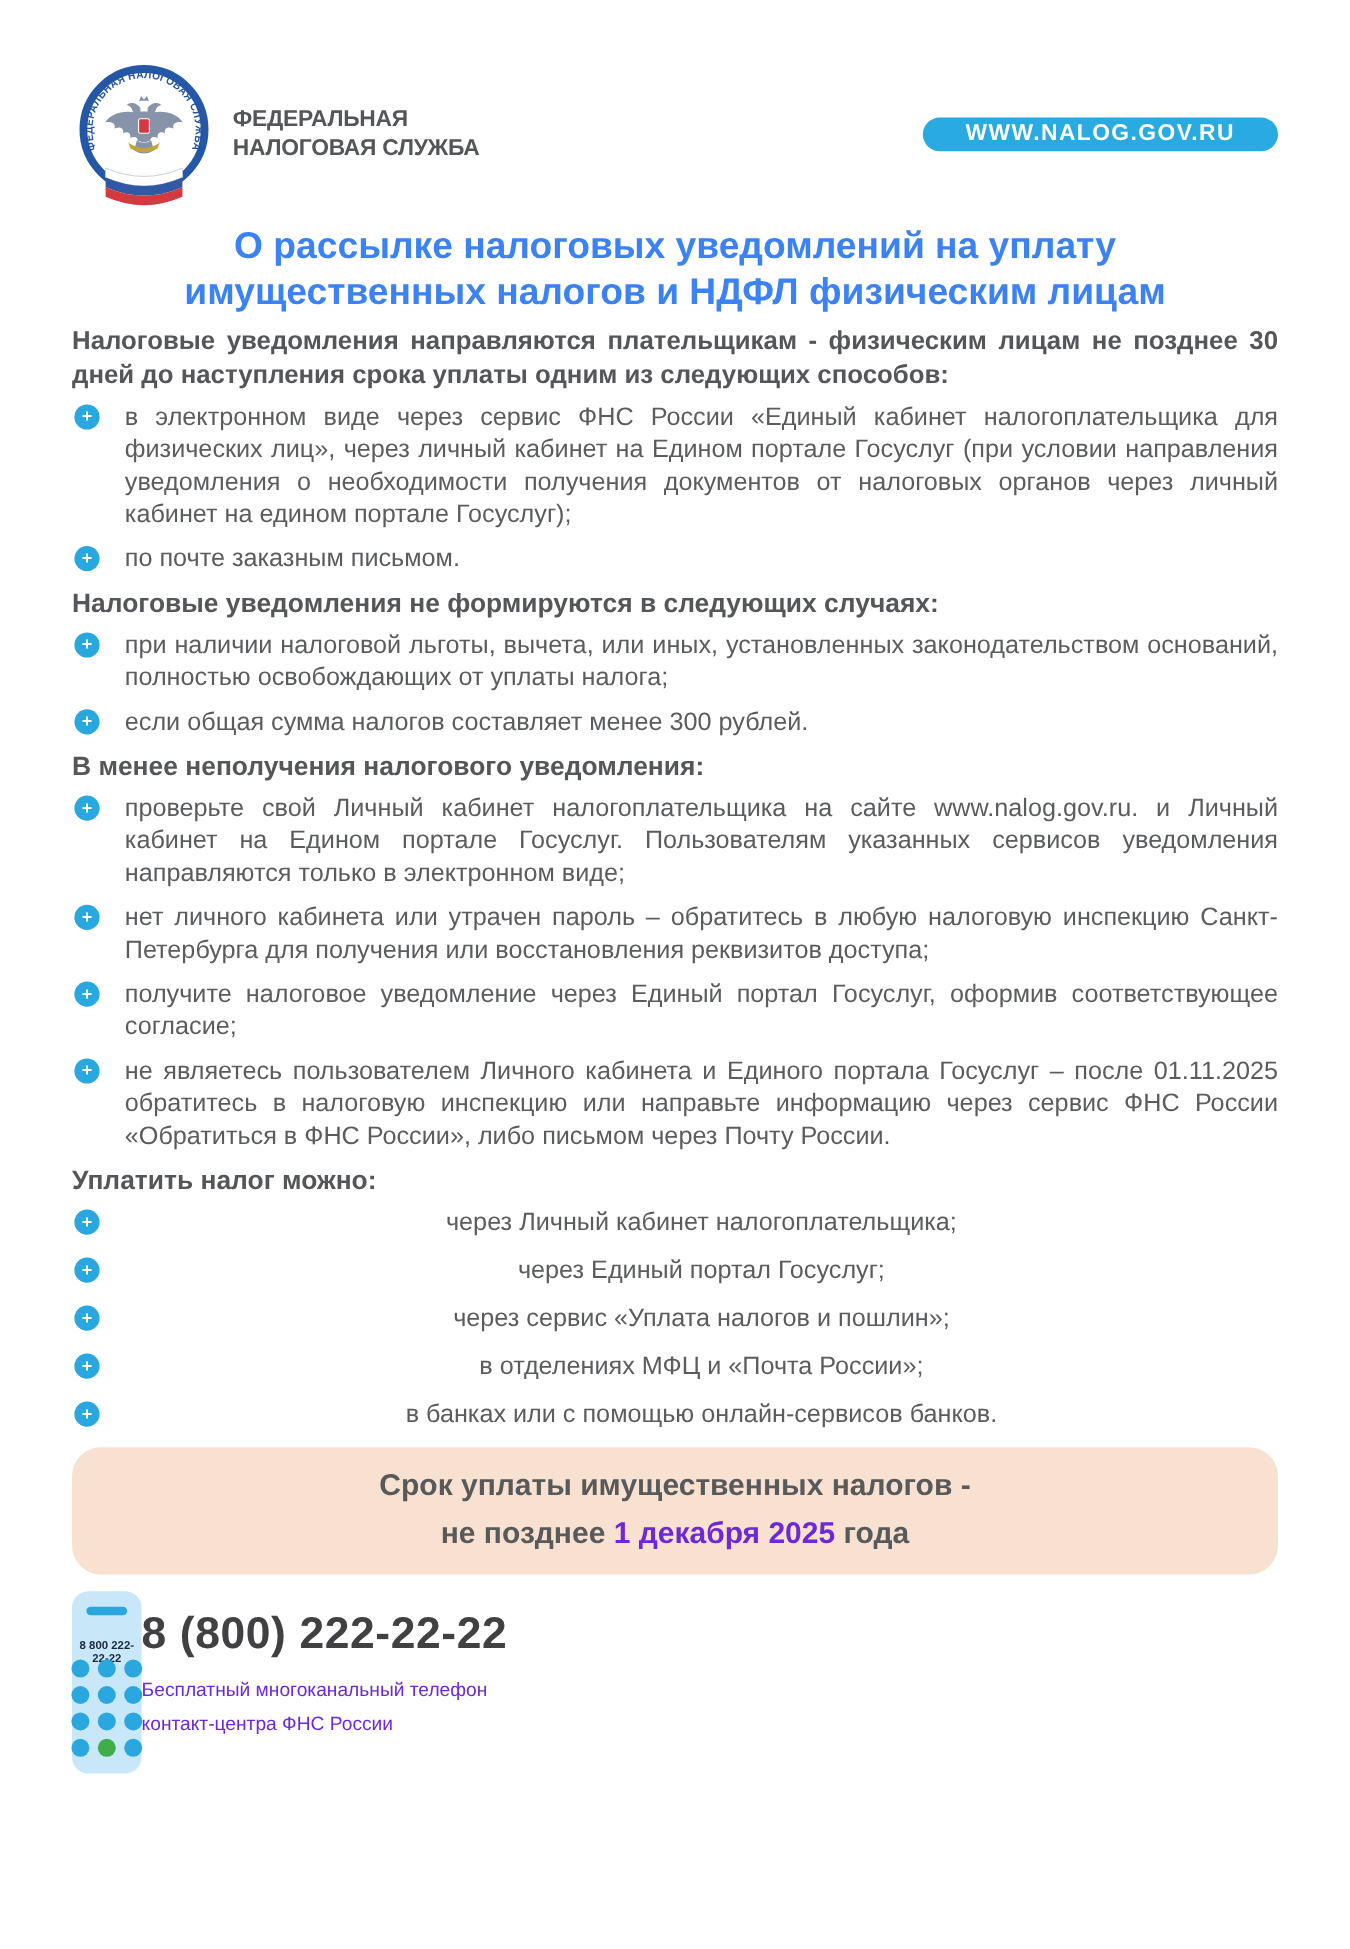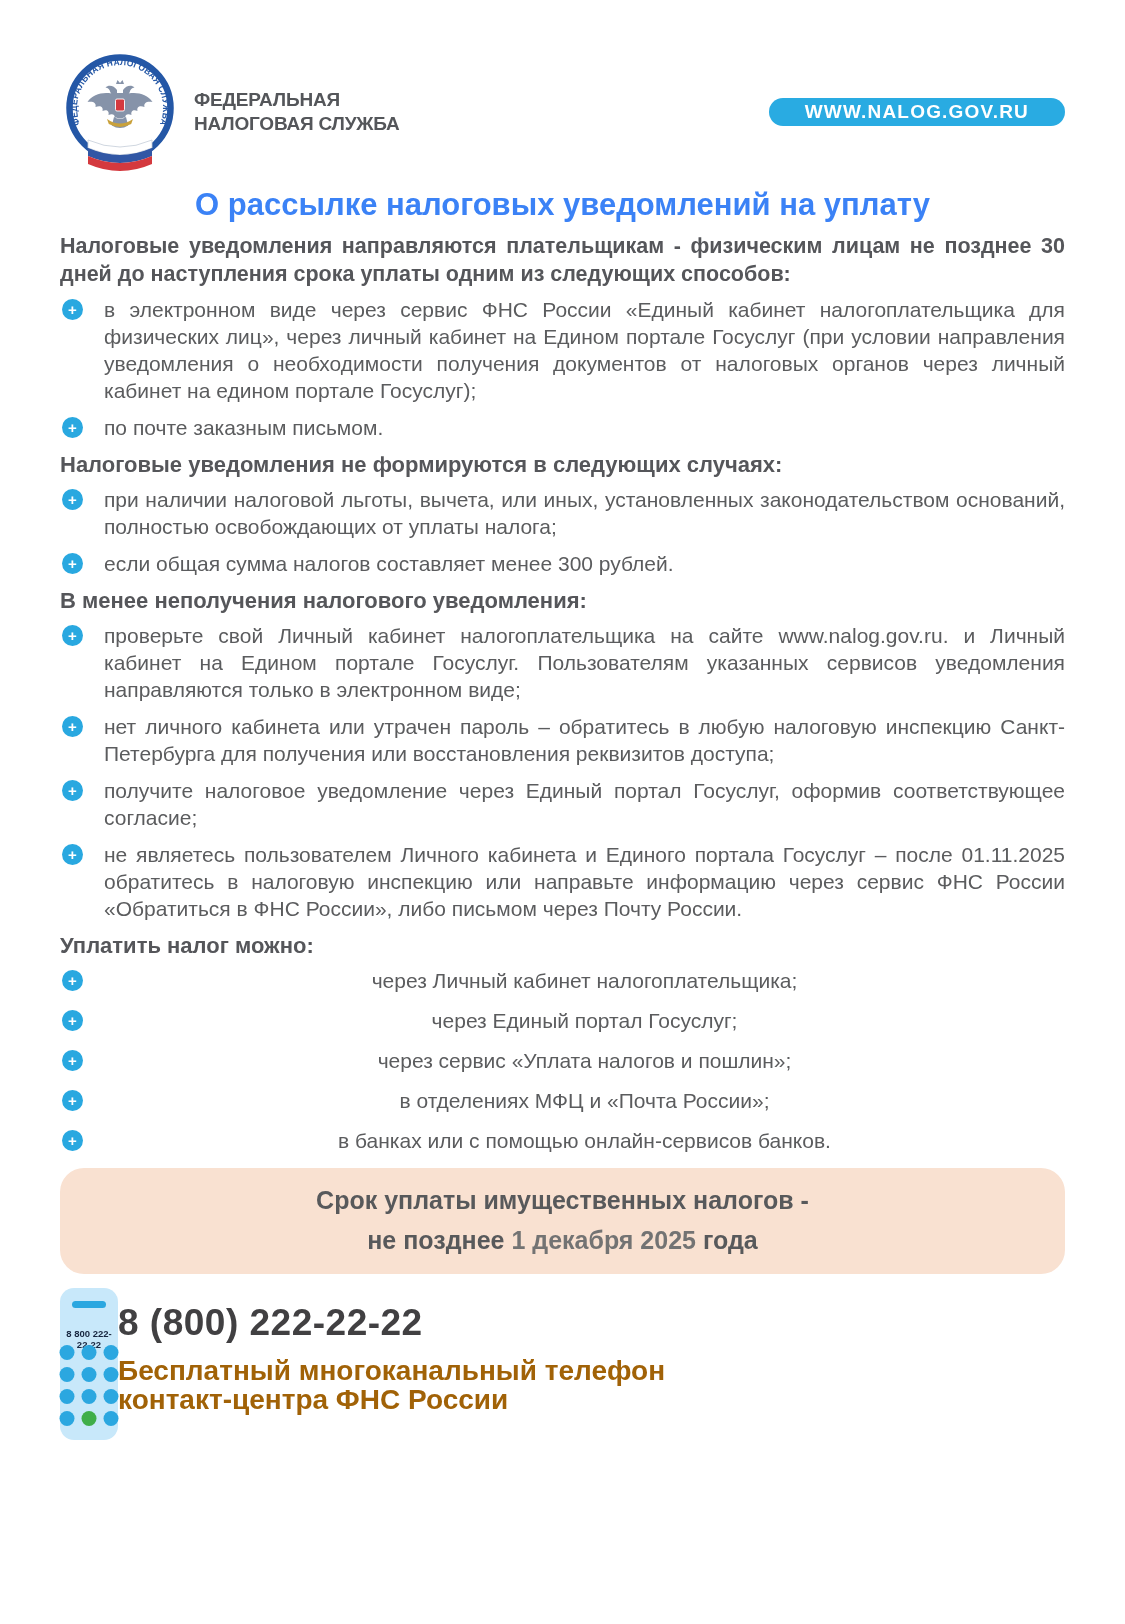--- a/index.html
+++ b/index.html
@@ -33,37 +33,37 @@
            align-items:center; justify-content:center; margin:3px 0 0 2px; line-height:1; }
   .btext { margin-left:21px; flex:1; font-size:21px; line-height:27px;
            text-align:justify; color:#5b5c5e; }
   .blist.spaced .bitem { margin-bottom:13px; }
   .blist.spaced .btext { text-align:center; }
 
   
   .deadline { margin:14px 60px 0; background:#f9e1d1; border-radius:24px;
               padding:12px 44px 14px; text-align:center; font-size:25px;
               font-weight:bold; color:#58595b; line-height:40px; }
-  .deadline .red { color:#737373; }
+  .deadline .red { color:#6d28d9; }
 
   
   .footer { margin:14px 60px 0; display:flex; align-items:flex-start; }
   .phone-icon { width:58px; height:152px; background:#c8e8fa; border-radius:14px;
                 position:relative; flex:0 0 auto; }
   .speaker { position:absolute; top:13px; left:50%; transform:translateX(-50%);
              width:34px; height:7px; border-radius:4px; background:#2ba7e0; }
   .mini-num { position:absolute; top:40px; width:100%; text-align:center;
               font-size:9.5px; font-weight:bold; color:#17263f; }
   .keypad { position:absolute; left:50%; transform:translateX(-50%); bottom:14px;
             display:grid; grid-template-columns:repeat(3,15px); gap:7px; }
   .key { width:15px; height:15px; border-radius:50%; background:#2ba7e0; }
   .key.green { background:#3fae49; }
   .phone-info { padding-top:14px; }
   .phone-num { font-size:37px; font-weight:bold; color:#414042; letter-spacing:0.5px; }
-  .phone-cap { margin-top:12px; font-size:28px; line-height:29px; color:#a16207;font-weight:bold; }
+  .phone-cap { margin-top:12px; font-size:16px; line-height:29px; color:#6d28d9; }
 </style>
 </head>
 <body>
 
 <div class="page">
 
   <div class="header">
     <svg class="logo" viewBox="0 0 120 124" aria-hidden="true">
       <circle cx="60" cy="58" r="50.5" fill="#ffffff" stroke="#2457a6" stroke-width="6.5"></circle>
       <defs>
@@ -91,20 +91,21 @@
     </svg>
     <div class="org">
       <div>ФЕДЕРАЛЬНАЯ</div>
       <div>НАЛОГОВАЯ СЛУЖБА</div>
     </div>
     <button class="pill">WWW.NALOG.GOV.RU</button>
   </div>
 
   <div class="title">
     <div>О рассылке налоговых уведомлений на уплату</div>
+    <div>имущественных налогов и НДФЛ физическим лицам</div>
   </div>
 
   <div class="content">
 
     <p class="lead">Налоговые уведомления направляются плательщикам - физическим лицам не позднее 30 дней до наступления срока уплаты одним из следующих способов:</p>
     <ul class="blist">
       <li class="bitem">
         <span class="bicon">+</span>
         <span class="btext">в электронном виде через сервис ФНС России «Единый кабинет налогоплательщика для физических лиц», через личный кабинет на Едином портале Госуслуг (при условии направления уведомления о необходимости получения документов от налоговых органов через личный кабинет на едином портале Госуслуг);</span>
       </li>

